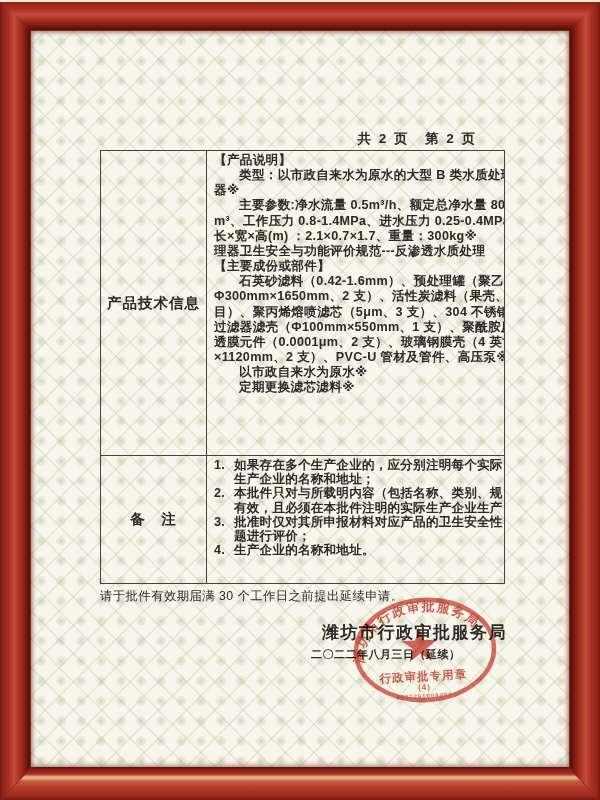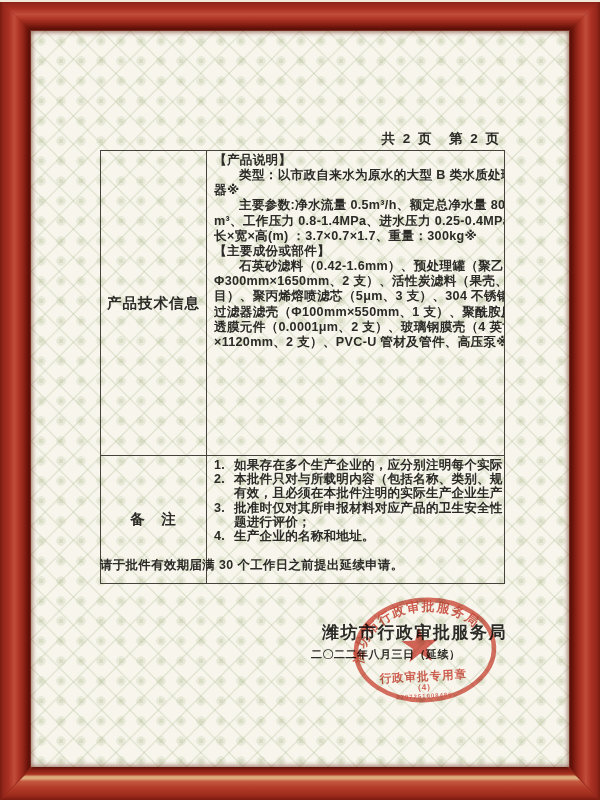--- a/index.html
+++ b/index.html
@@ -33,41 +33,41 @@
     background-image:
       radial-gradient(circle at 10px 10px, rgba(173,186,142,.40) 0 2.5px, rgba(173,186,142,.20) 2.5px 4.5px, transparent 5px),
       repeating-linear-gradient(45deg, transparent 0 9px, rgba(173,186,142,.28) 9px 10.5px, transparent 10.5px 20px),
       repeating-linear-gradient(-45deg, transparent 0 9px, rgba(173,186,142,.28) 9px 10.5px, transparent 10.5px 20px);
     background-size:20px 20px, 28.3px 28.3px, 28.3px 28.3px;
     box-shadow:inset 0 2px 5px rgba(100,40,20,.30), inset 2px 0 5px rgba(100,40,20,.22),
                inset -2px 0 5px rgba(100,40,20,.22), inset 0 -2px 5px rgba(100,40,20,.30);
     color:#2b2a26;
   }
 
-  .pagination{position:absolute;top:99px;right:68px;font-size:13.5px;font-weight:bold;letter-spacing:2px;text-align:center;}
+  .pagination{position:absolute;top:99px;right:92px;font-size:13.5px;font-weight:bold;letter-spacing:2px;text-align:center;}
 
   
   .info-table{
     position:absolute;left:69px;top:119px;width:403px;
     display:grid;grid-template-columns:106px 1fr;grid-template-rows:305px 127px;
     border:1px solid #45433c;
   }
   .cell{box-sizing:border-box;}
   .cell.label{
     border-right:1px solid #45433c;display:flex;align-items:center;justify-content:center;
     font-size:14.5px;font-weight:bold;letter-spacing:1px;text-align:center;font-family:Liberation Mono, monospace;
   }
   .cell.content{padding:2px 4px 0 7px;font-weight:bold;font-size:12.6px;overflow:hidden;}
   .r1{border-bottom:1px solid #45433c;}
   .content-tech .tline{line-height:15.15px;white-space:nowrap;letter-spacing:.3px;}
   .content-tech .tline.ind{padding-left:25px;}
   .content-notes .tline{line-height:14.2px;white-space:nowrap;display:flex;letter-spacing:.2px;}
   .content-notes .num{flex:0 0 20px;width:20px;}
 
-  .footer-note{position:absolute;left:69px;top:526px;font-size:12.4px;font-weight:bold;letter-spacing:.4px;white-space:nowrap;}
+  .footer-note{position:absolute;left:69px;top:557px;font-size:12.4px;font-weight:normal;letter-spacing:.4px;white-space:nowrap;}
   .authority{position:absolute;left:291px;top:590px;font-size:17px;font-weight:bold;letter-spacing:1.5px;white-space:nowrap;}
   .issue-date{position:absolute;left:280px;top:616px;font-size:11px;font-weight:bold;letter-spacing:.5px;white-space:nowrap;}
 
   
   .stamp{
     position:absolute;left:319px;top:563px;width:150px;height:112px;
     transform:rotate(-3deg);mix-blend-mode:multiply;opacity:.88;
   }
   .stamp text{font-family:"Liberation Sans","DejaVu Sans",sans-serif;font-weight:bold;}
 </style>
@@ -86,37 +86,41 @@
     <div class="pagination">共 2 页　第 2 页</div>
 
     <div class="info-table">
       <div class="cell label r1">产品技术信息</div>
       <div class="cell content content-tech r1">
           <div class="tline">【产品说明】</div>
           <div class="tline ind">类型：以市政自来水为原水的大型 B 类水质处理</div>
           <div class="tline">器※</div>
           <div class="tline ind">主要参数:净水流量 0.5m³/h、额定总净水量 8000</div>
           <div class="tline">m³、工作压力 0.8-1.4MPa、进水压力 0.25-0.4MPa、</div>
-          <div class="tline">长×宽×高(m) ：3.7×0.7×1.7、重量：300kg※</div>
+          <div class="tline">长×宽×高(m) ：2.1×0.7×1.7、重量：300kg※</div>
+          <div class="tline">理器卫生安全与功能评价规范---反渗透水质处理</div>
           <div class="tline">【主要成份或部件】</div>
           <div class="tline ind">石英砂滤料（0.42-1.6mm）、预处理罐（聚乙烯、</div>
           <div class="tline">Φ300mm×1650mm、2 支）、活性炭滤料（果壳、6-12</div>
           <div class="tline">目）、聚丙烯熔喷滤芯（5μm、3 支）、304 不锈钢</div>
           <div class="tline">过滤器滤壳（Φ100mm×550mm、1 支）、聚酰胺反渗</div>
           <div class="tline">透膜元件（0.0001μm、2 支）、玻璃钢膜壳（4 英寸</div>
           <div class="tline">×1120mm、2 支）、PVC-U 管材及管件、高压泵※</div>
+          <div class="tline ind">以市政自来水为原水※</div>
+          <div class="tline ind">定期更换滤芯滤料※</div>
         </div>
       <div class="cell label">备　注</div>
       <div class="cell content content-notes">
           <div class="tline">
             <span class="num">1.</span>
             <span>如果存在多个生产企业的，应分别注明每个实际</span>
           </div>
           <div class="tline">
             <span class="num"></span>
+            <span>生产企业的名称和地址；</span>
           </div>
           <div class="tline">
             <span class="num">2.</span>
             <span>本批件只对与所载明内容（包括名称、类别、规</span>
           </div>
           <div class="tline">
             <span class="num"></span>
             <span>有效，且必须在本批件注明的实际生产企业生产；</span>
           </div>
           <div class="tline">

